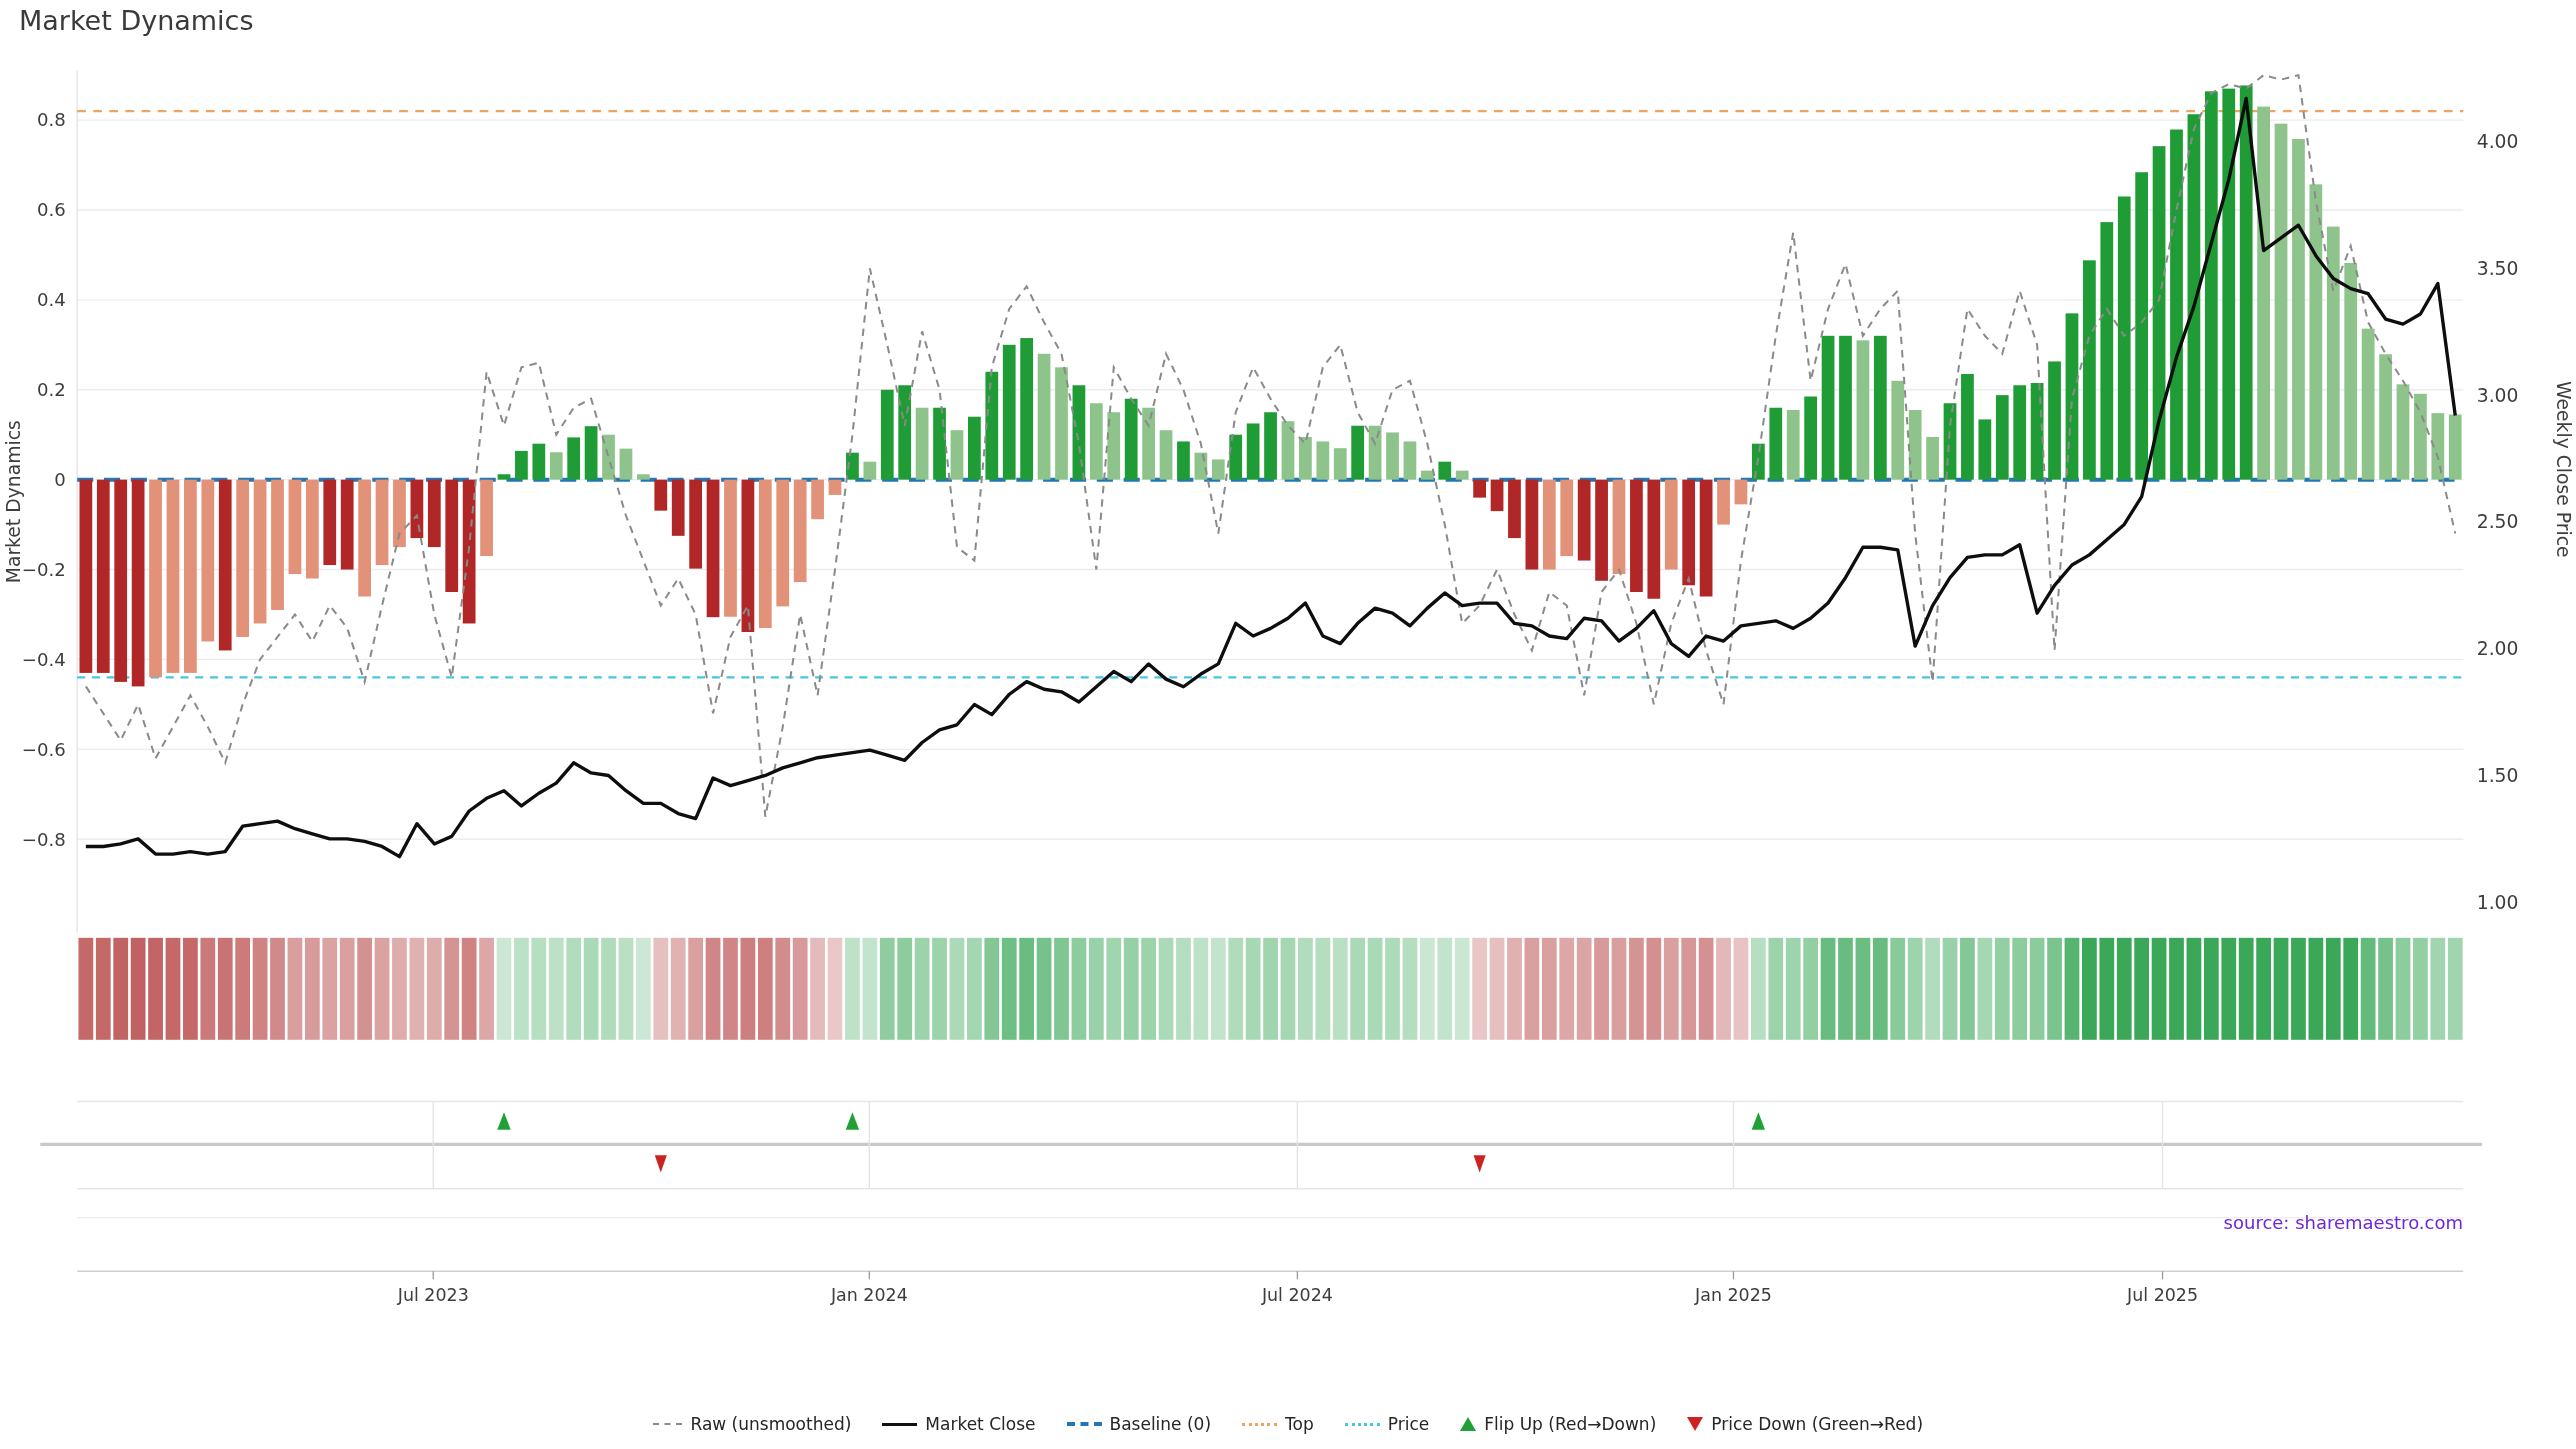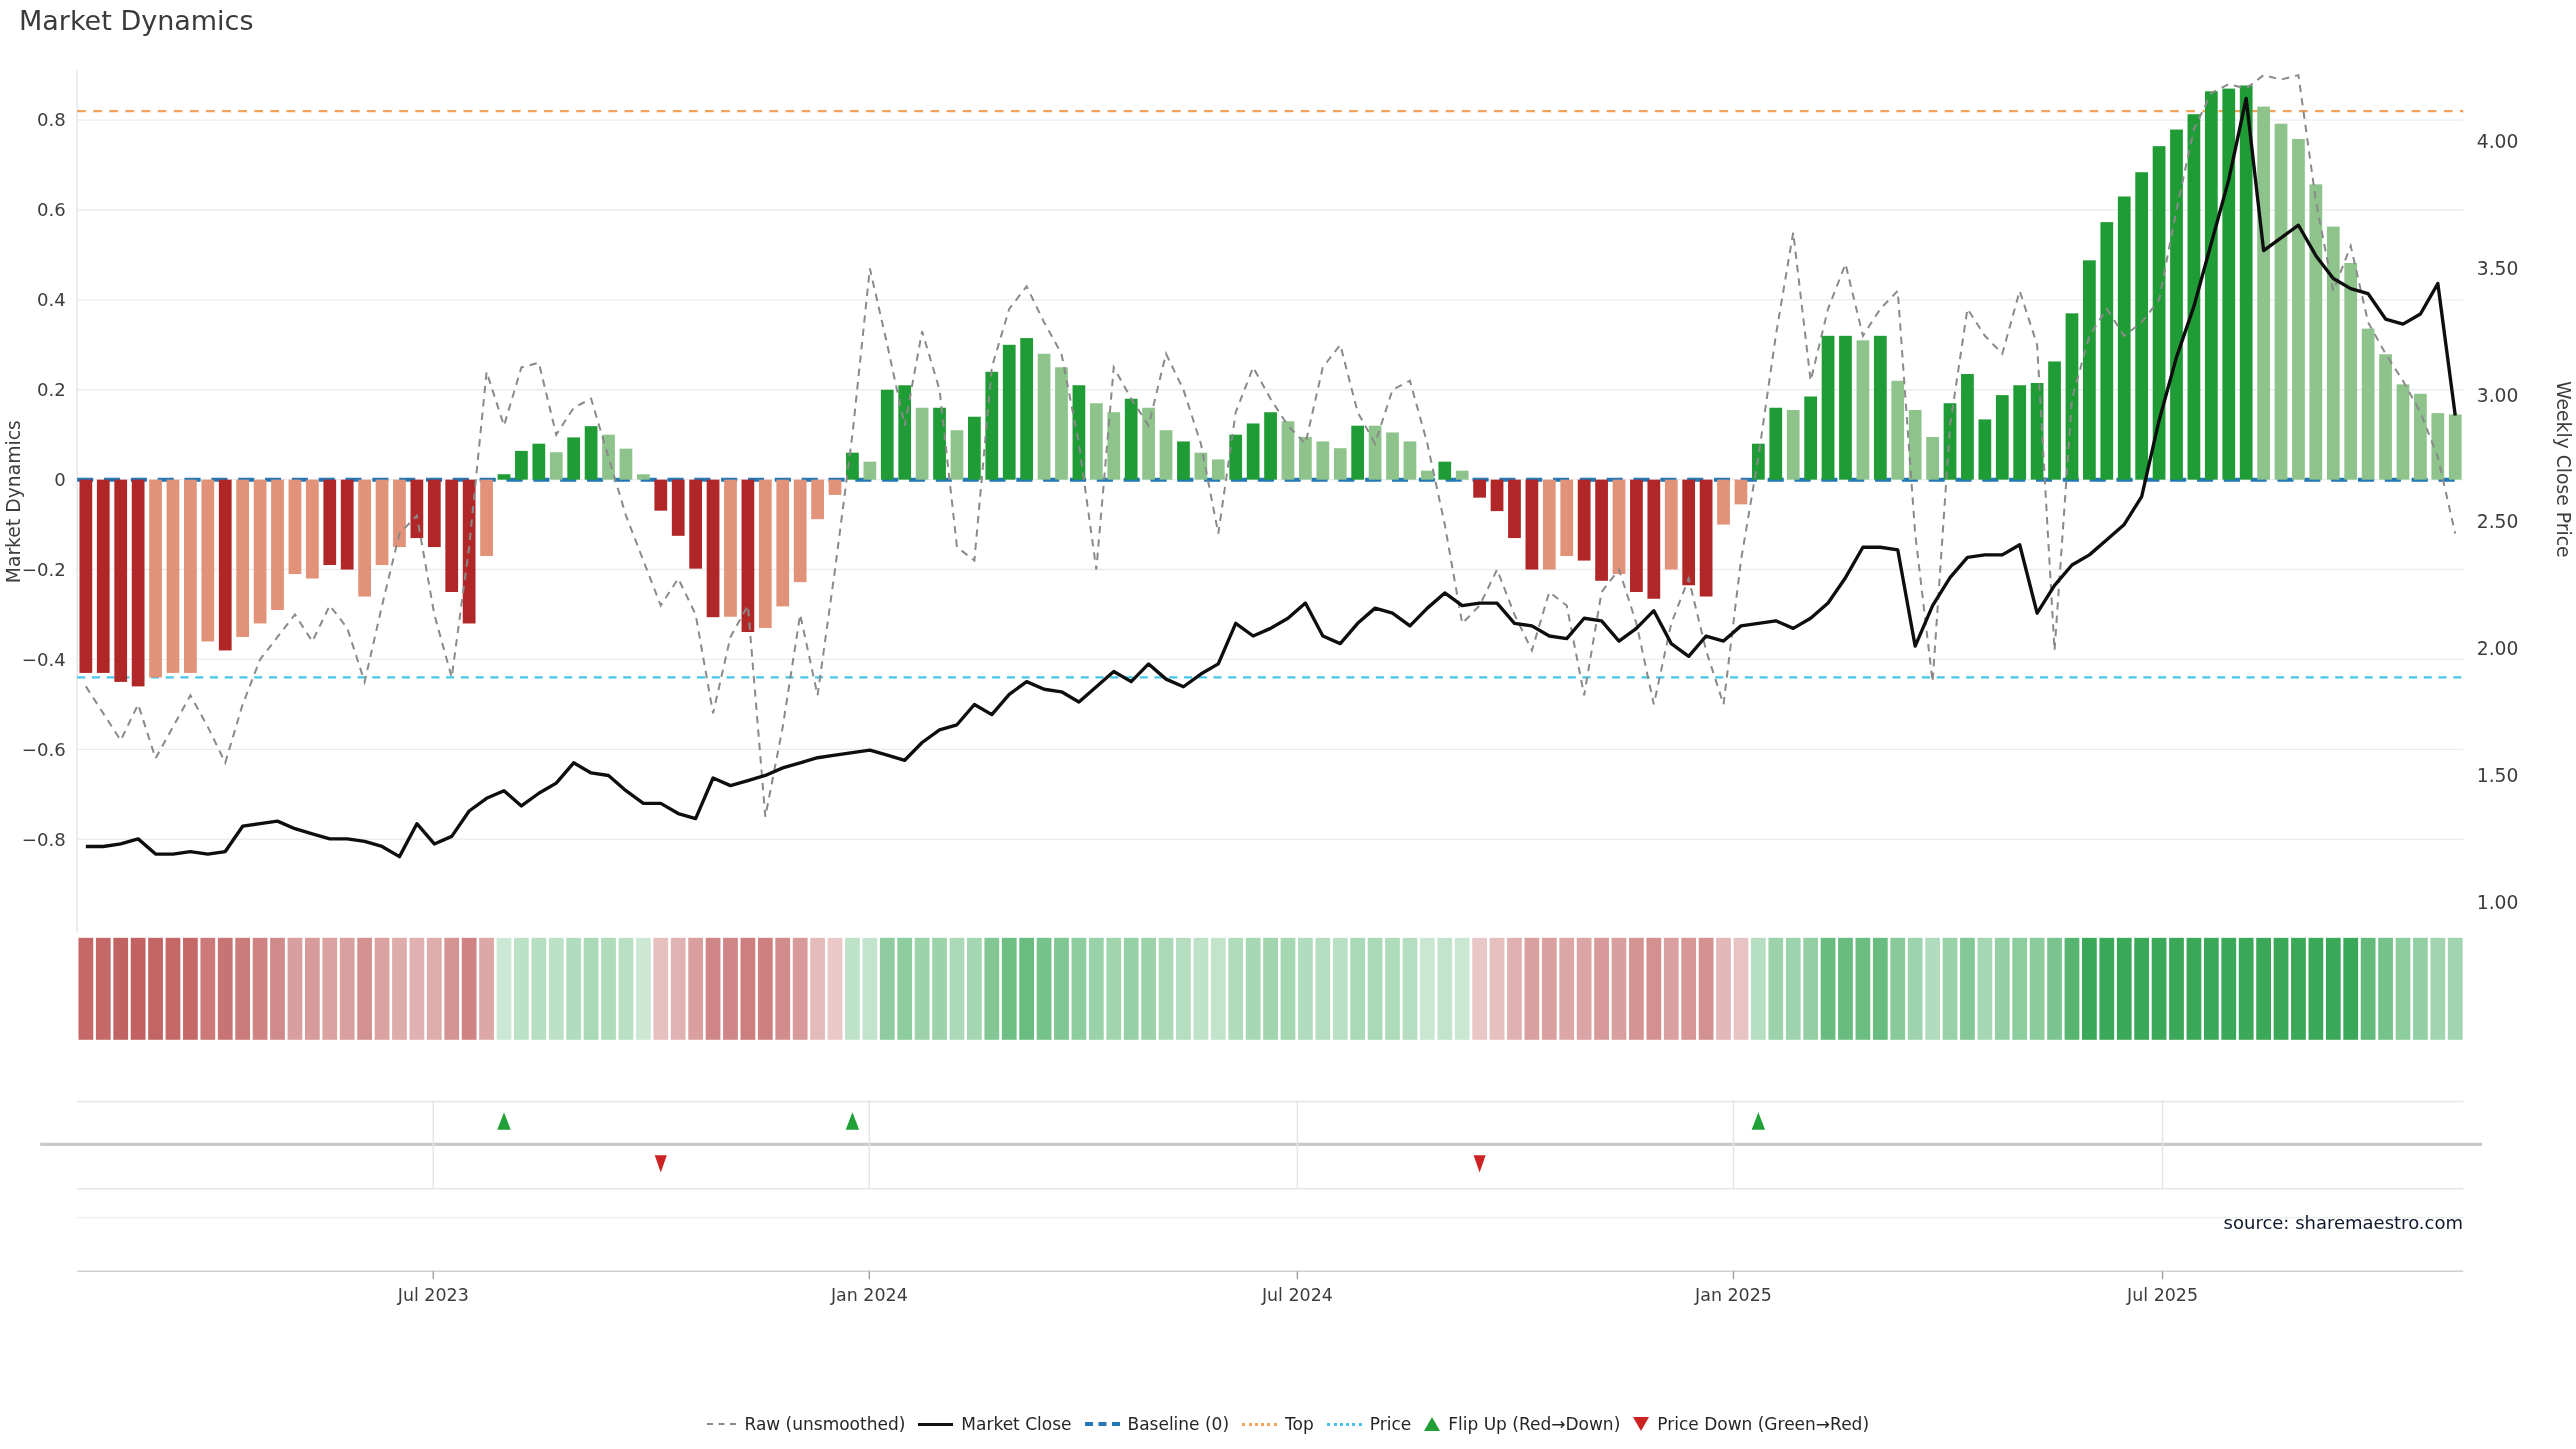--- a/index.html
+++ b/index.html
@@ -1,23 +1,23 @@
 <!DOCTYPE html>
 <html style="font-size:10.7px"><head>
 <meta charset="utf-8">
 <style>
   html,body{margin:0;padding:0;background:#ffffff;}
   body{width:2576px;height:1449px;position:relative;overflow:hidden;
        font-family:"DejaVu Sans","Liberation Sans",sans-serif;color:#3a3a3a;}
   .stage{position:absolute;inset:0;text-decoration:underline;}
   .chart-title{position:absolute;left:19px;top:5.4px;font-size:27px;color:#3a3a3a;}
   #chart-svg{position:absolute;left:0;top:0;}
-  .source-note{position:absolute;top:1212px;right:113px;font-size:18px;color:#0f172a;}
+  .source-note{position:absolute;top:1212px;right:113px;font-size:18px;color:#6d28d9;}
   .legend{position:absolute;left:0;right:0;top:1414px;display:flex;justify-content:center;
-          align-items:center;gap:13px;font-size:17px;color:#262626;}
+          align-items:center;gap:31px;font-size:17px;color:#262626;}
   .legend .item{display:flex;align-items:center;gap:8px;}
   .sw{display:inline-block;width:35px;height:0;}
   .sw.raw{border-top:2.7px dashed #8a8a8a;width:29.5px;}
   .sw.close{border-top:3.4px solid #111111;}
   .sw.base{border-top:4px dashed #2277b4;}
   .sw.top{border-top:3.4px dotted #f2a25c;}
   .sw.bottom{border-top:3.4px dotted #45c6e6;}
   .tri-up{display:inline-block;width:0;height:0;border-left:8px solid transparent;
           border-right:8px solid transparent;border-bottom:14.8px solid #22a038;}
   .tri-down{display:inline-block;width:0;height:0;border-left:8px solid transparent;

